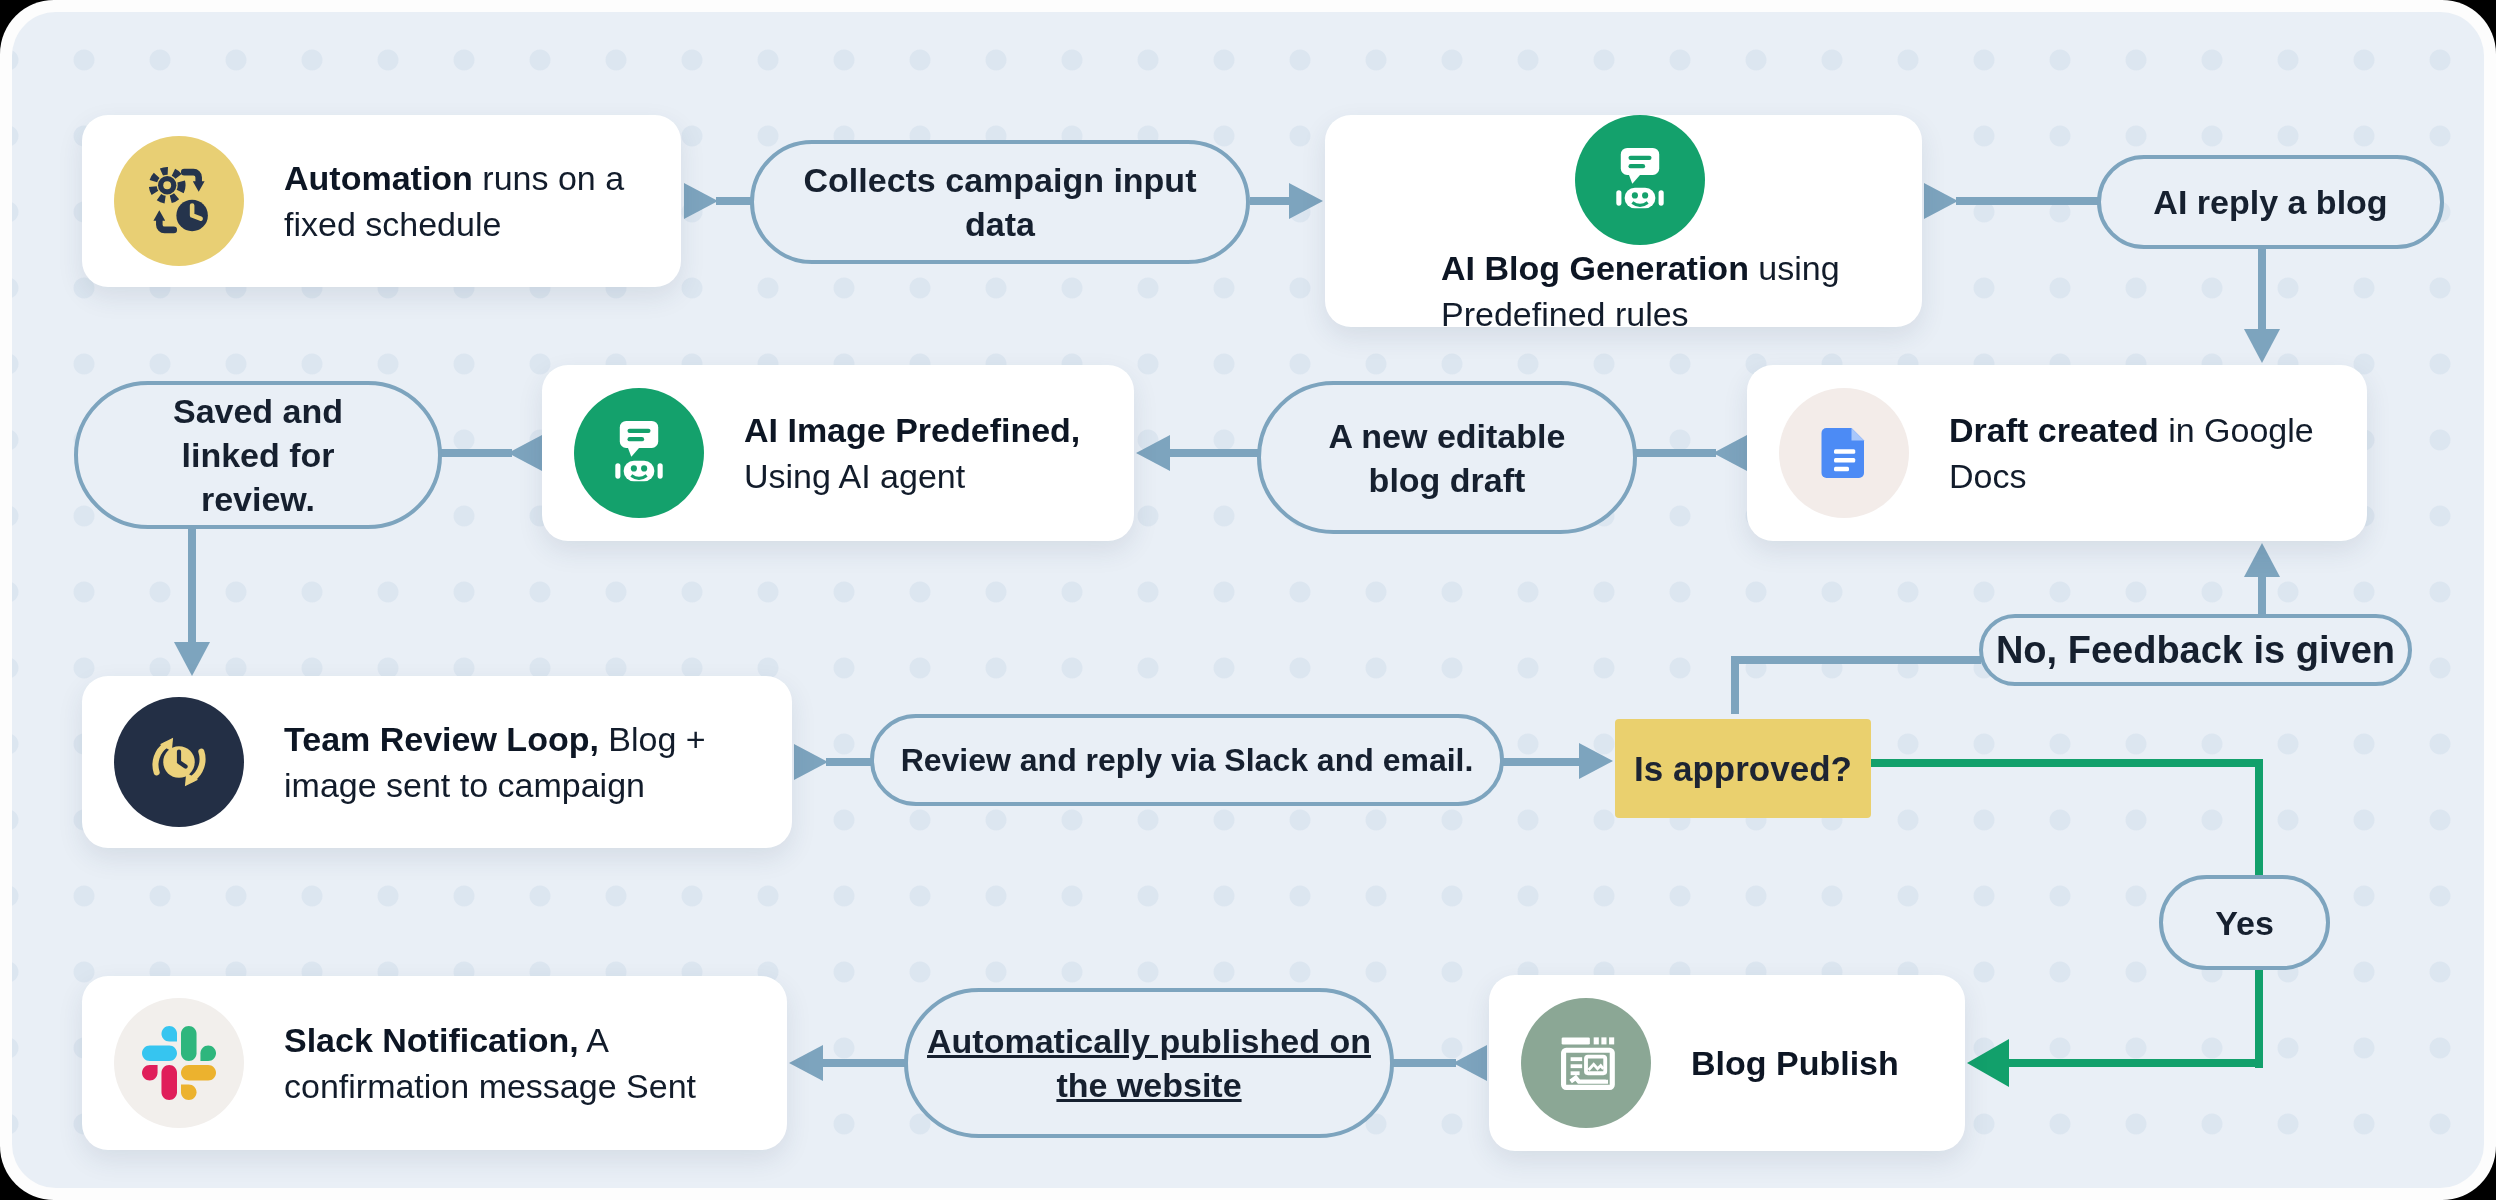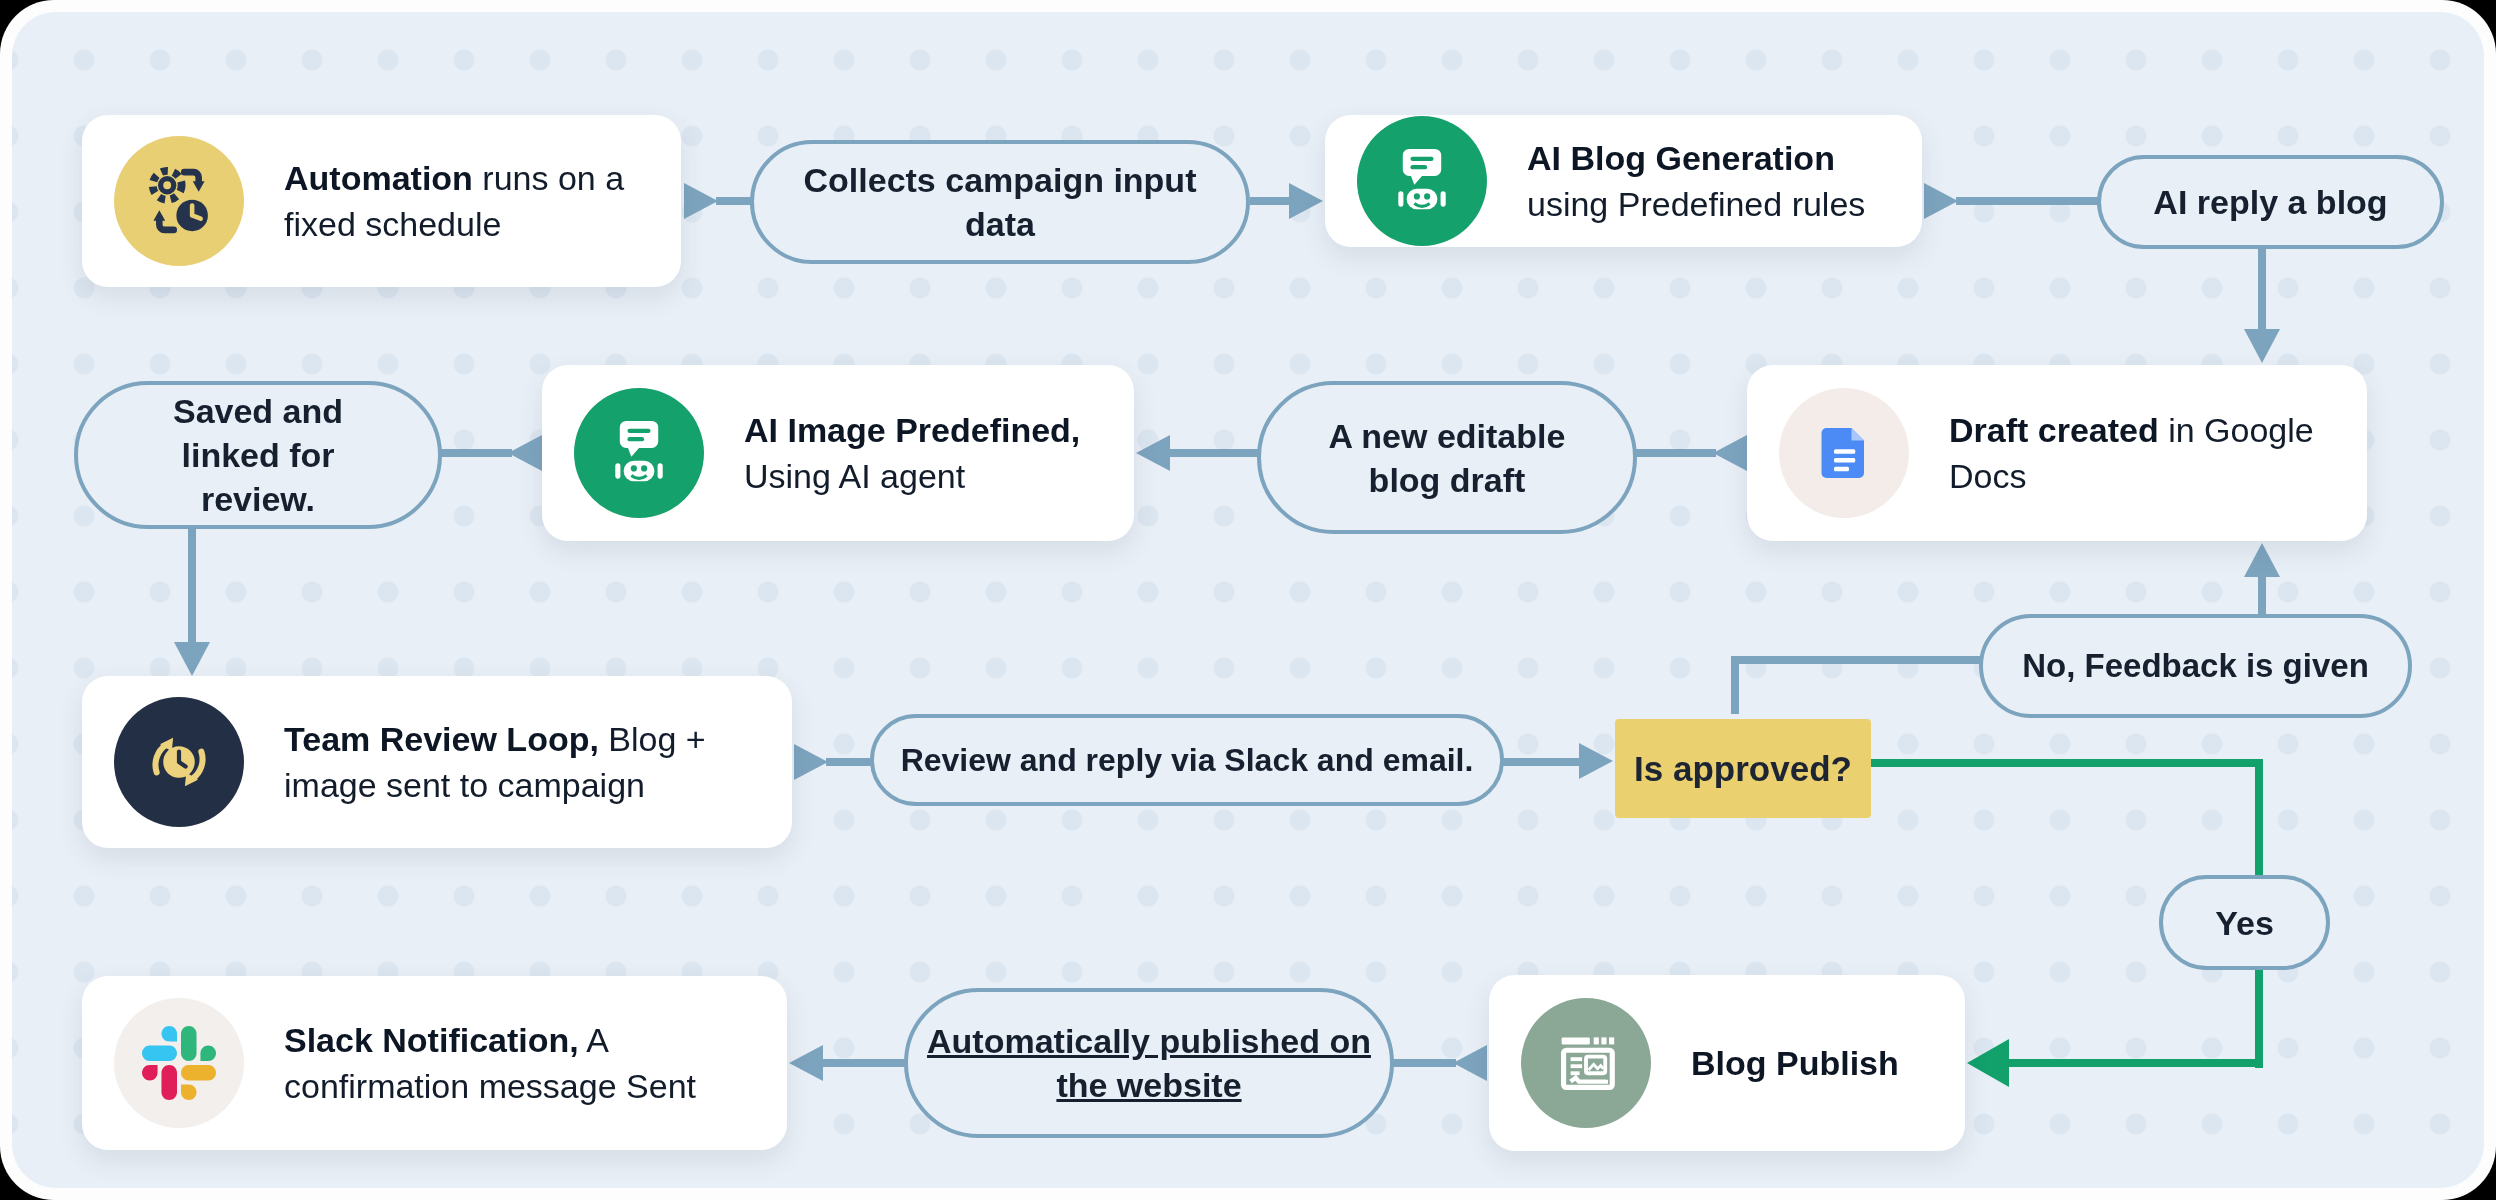--- a/index.html
+++ b/index.html
@@ -77,21 +77,21 @@
   </div>
   <div class="pill" style="left:1245px;top:369px;width:380px;height:153px;">
     <span class="ptxt" style="max-width:290px;">A new editable blog draft</span>
   </div>
   <div class="pill" style="left:62px;top:369px;width:368px;height:148px;">
     <span class="ptxt" style="max-width:260px;">Saved and linked for review.</span>
   </div>
   <div class="pill" style="left:858px;top:702px;width:634px;height:92px;font-size:32px;">
     <span class="ptxt">Review and reply via Slack and email.</span>
   </div>
-  <div class="pill" style="left:1967px;top:602px;width:433px;height:104px;font-size:33px;">
+  <div class="pill" style="left:1967px;top:602px;width:433px;height:72px;font-size:38px;">
     <span class="ptxt">No, Feedback is given</span>
   </div>
   <div class="pill" style="left:2147px;top:863px;width:171px;height:95px;">
     <span class="ptxt">Yes</span>
   </div>
   <div class="pill" style="left:892px;top:976px;width:490px;height:150px;">
     <span class="ptxt" style="max-width:450px;text-decoration:underline;">Automatically published on the website</span>
   </div>
 
   <div class="decision" style="left:1603px;top:699px;width:256px;height:99px;">
@@ -110,21 +110,21 @@
         <path d="M12.5 47 h9 l-4.5 -8 z" fill="#25344c"></path>
         <circle cx="42" cy="43" r="12" fill="#25344c"></circle>
         <path d="M42 43 V35.5 M42 43 l6.5 2.5" stroke="#e8cf74" stroke-width="3.5" stroke-linecap="round" fill="none"></path>
       </svg>
     </div>
     <div class="card-text" style="width:385px;">
       <b>Automation</b><span> runs on a fixed schedule</span>
     </div>
   </div>
 
-  <div class="card" style="left:1313px;top:103px;width:597px;height:132px;">
+  <div class="card" style="left:1313px;top:103px;width:597px;height:212px;flex-direction:column;">
     <div class="icon-circle" style="background:#14a16c;">
       <svg viewBox="0 0 64 64" width="82" height="82">
         <rect x="17" y="7" width="30" height="21" rx="5" fill="#fff"></rect>
         <path d="M23 27 h10 l-7 8 z" fill="#fff"></path>
         <rect x="23" y="13" width="18" height="3.4" rx="1.7" fill="#14a16c"></rect>
         <rect x="23" y="19.5" width="13" height="3.4" rx="1.7" fill="#14a16c"></rect>
         <rect x="20" y="38" width="24" height="16" rx="8" fill="#fff"></rect>
         <rect x="13.5" y="40" width="4" height="12" rx="2" fill="#fff"></rect>
         <rect x="46.5" y="40" width="4" height="12" rx="2" fill="#fff"></rect>
         <circle cx="28" cy="44" r="2.4" fill="#14a16c"></circle>

